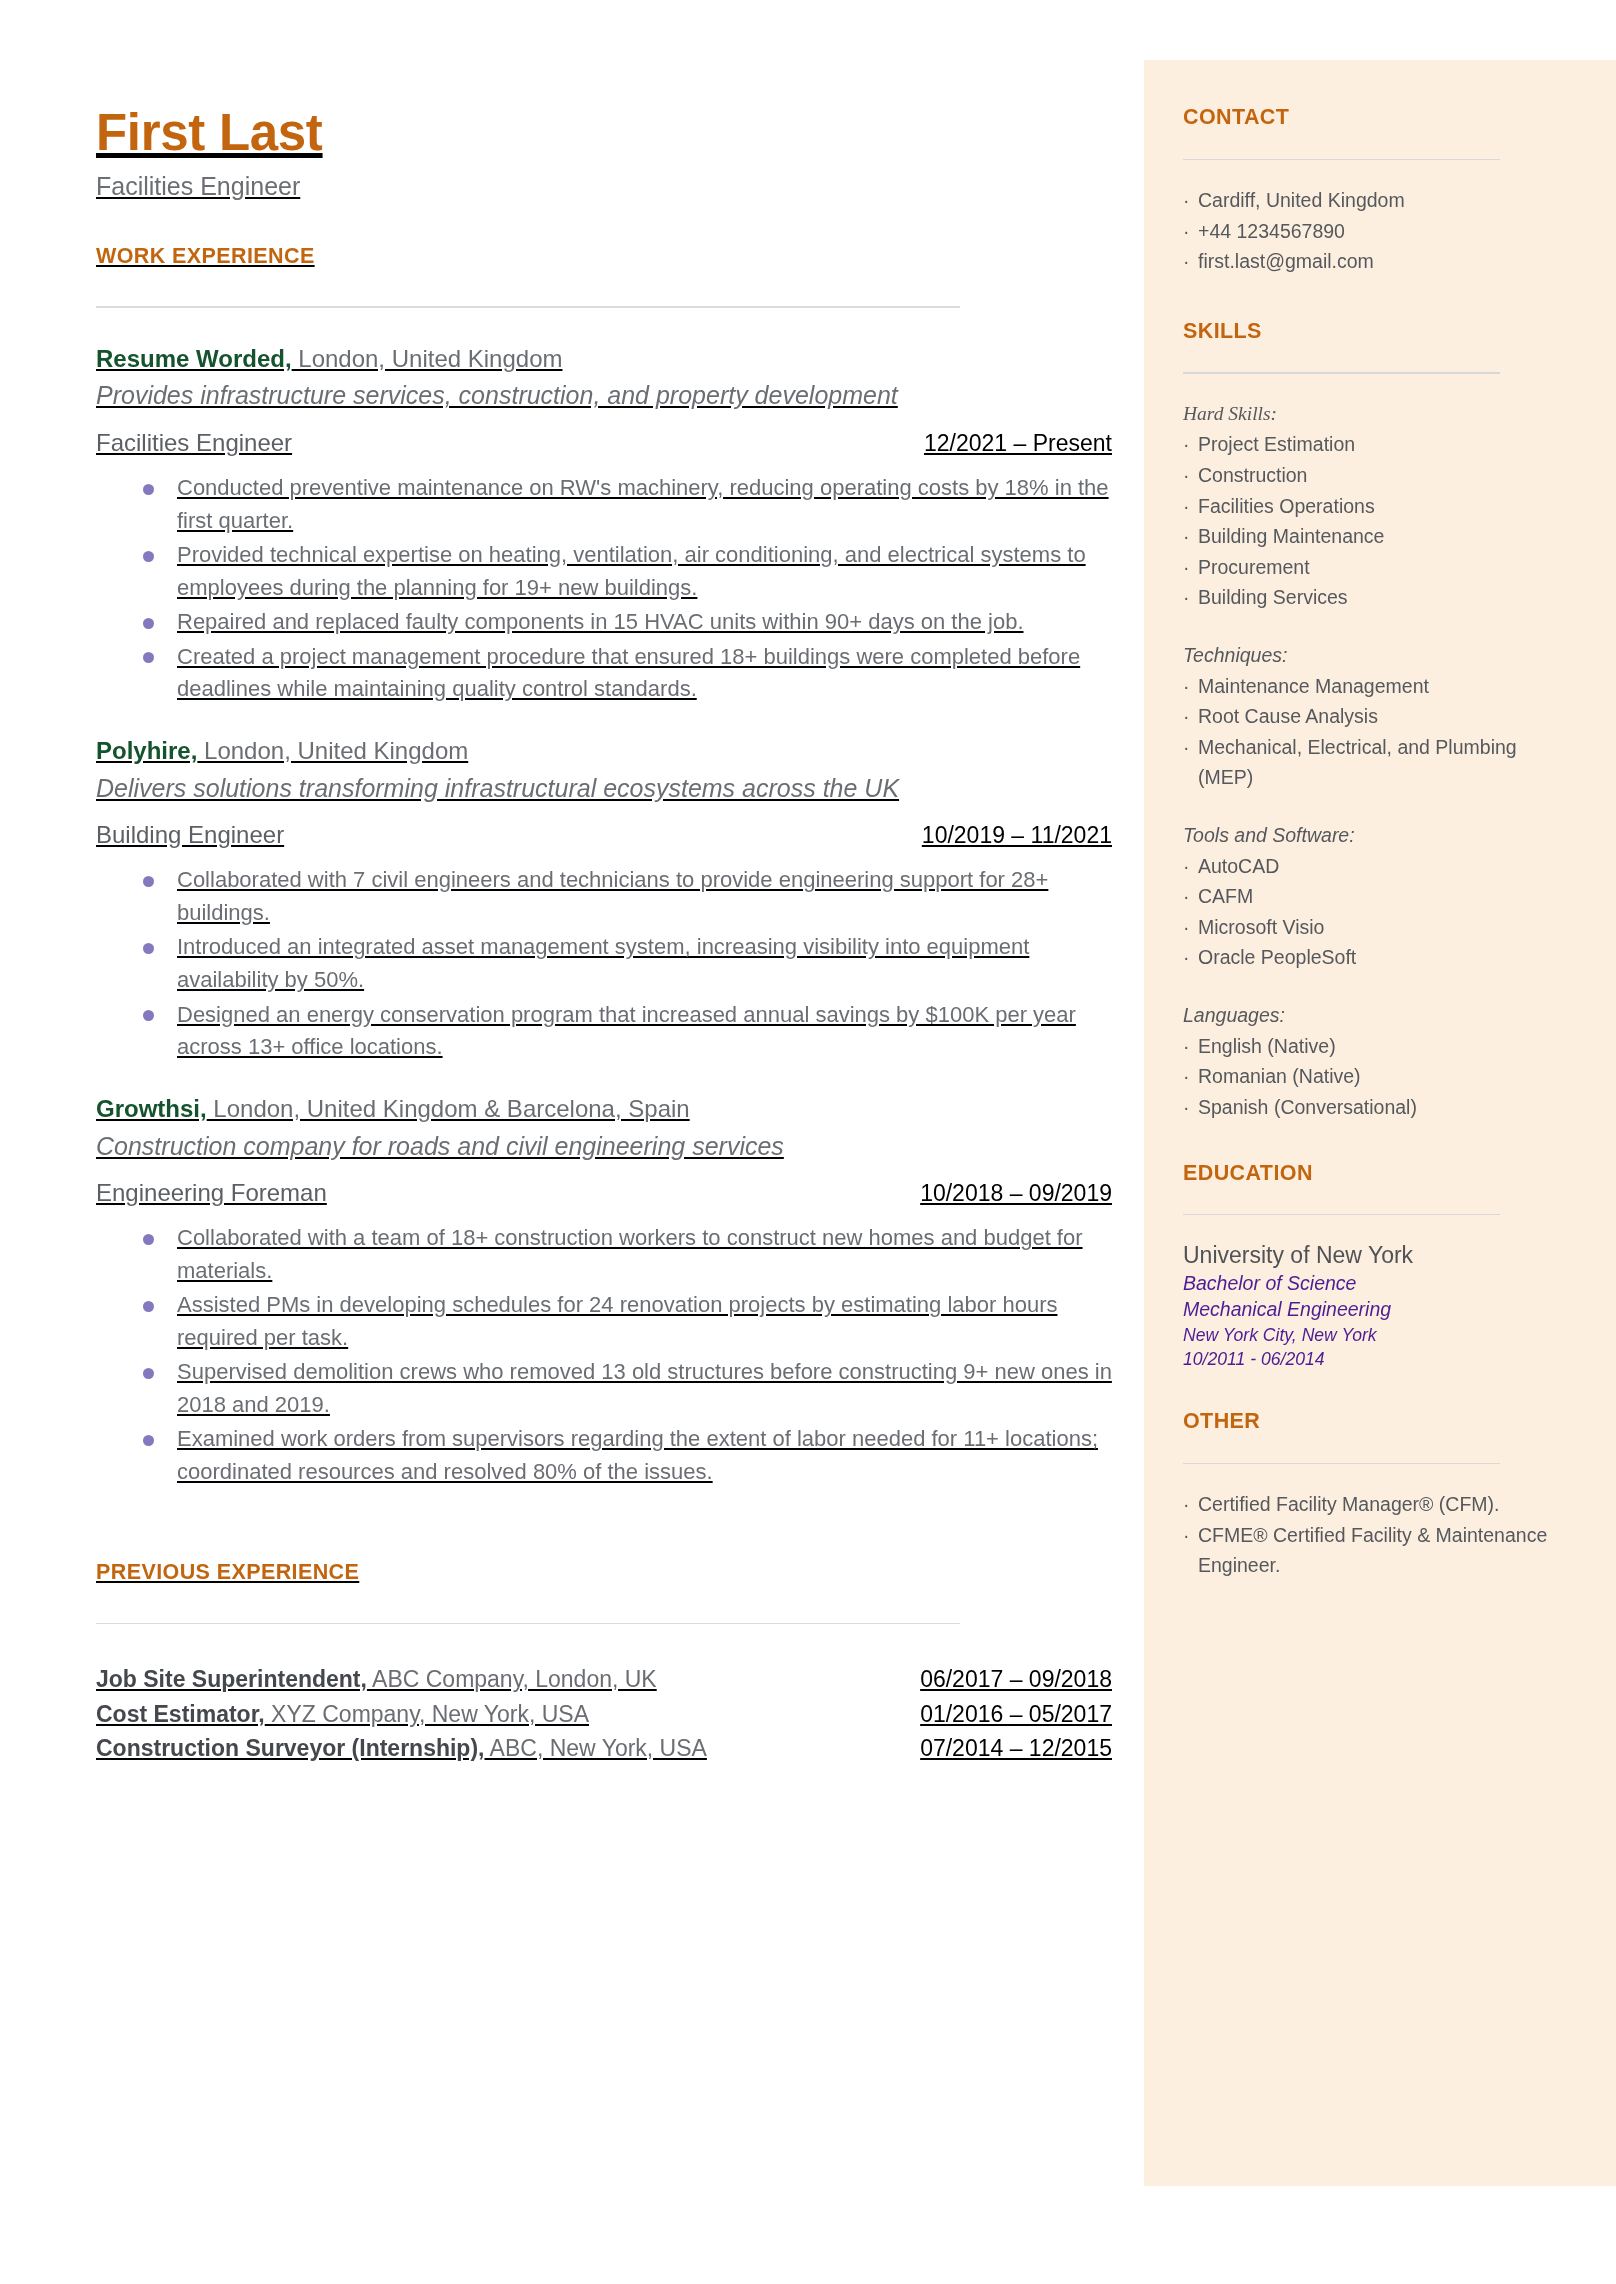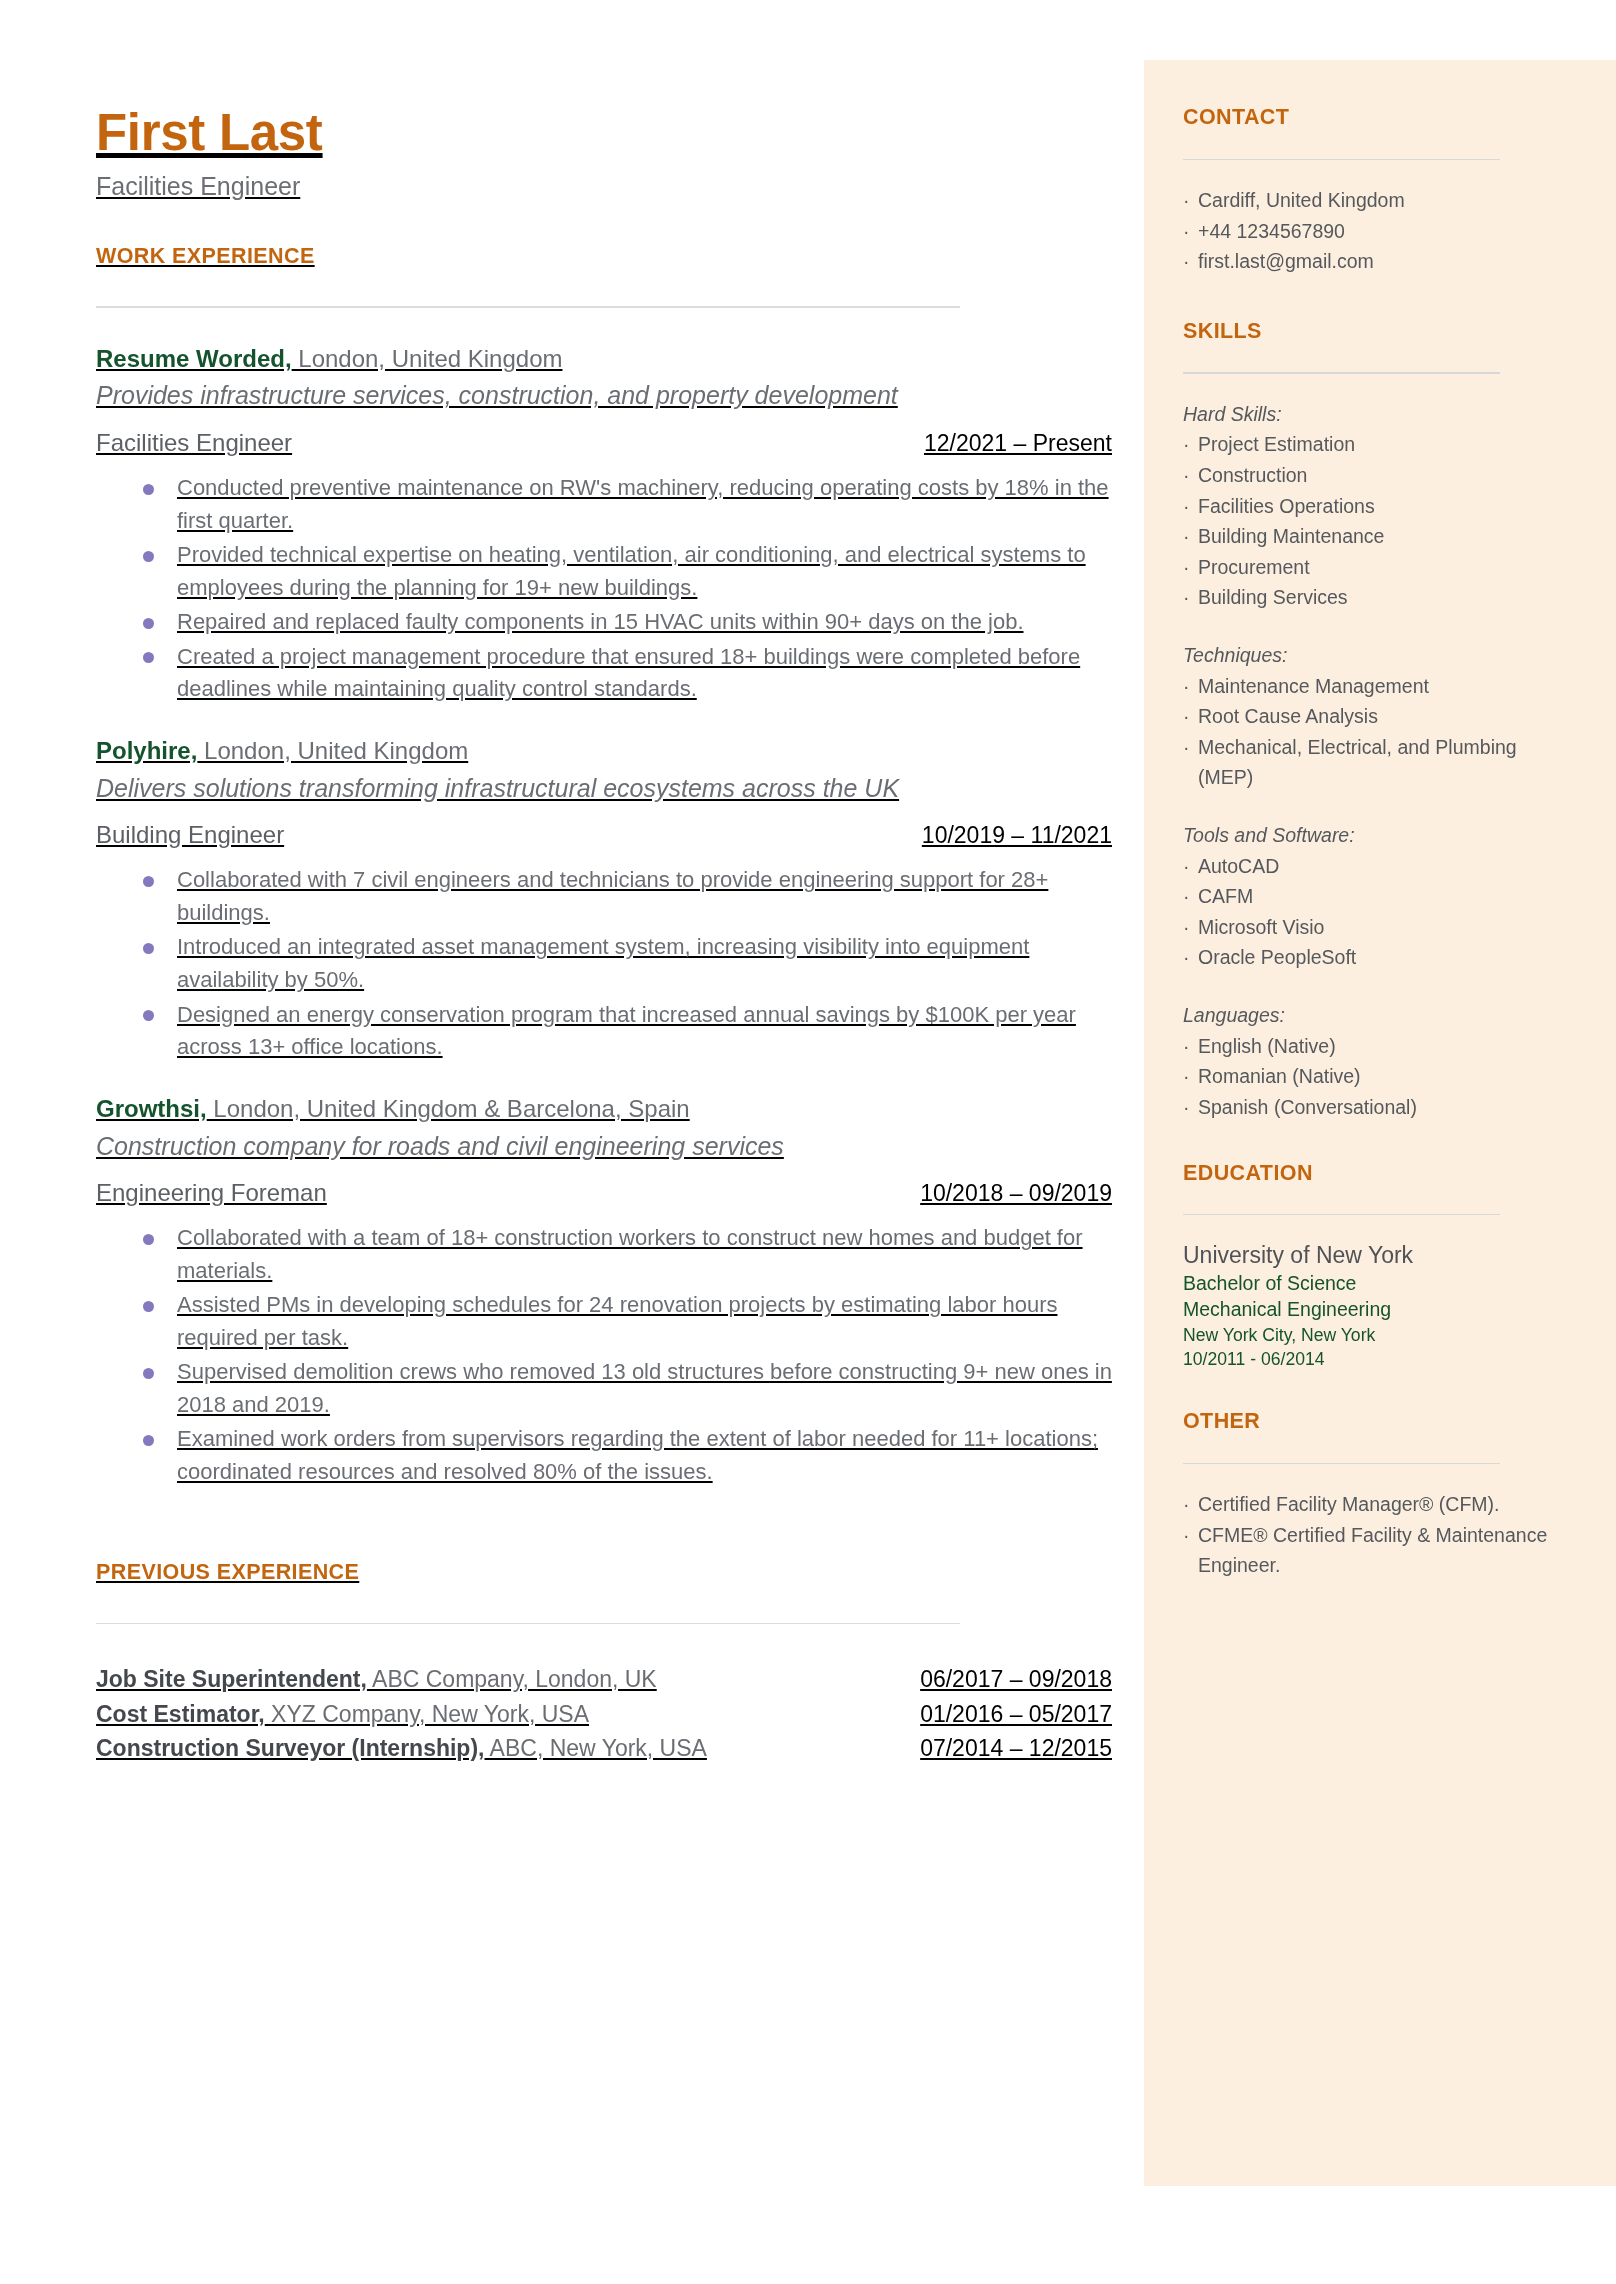--- a/index.html
+++ b/index.html
@@ -62,30 +62,31 @@
     margin-right: 8.5px;
   }
   .side-li .txt { flex: 1 1 auto; }
   .side-group-label {
     color: #55585C;
     font-size: 19.5px;
     font-style: italic;
     line-height: 1.57;
     margin-top: 27px;
   }
-  .side-group-label.first { margin-top: 4px; }
+  .side-group-label.first { margin-top: 4px; font-family: Liberation Serif, serif; }
   .edu-school {
     color: #4F5256;
     font-size: 23px;
     line-height: 1.33;
   }
   .edu-line {
-    color: #14532d;
+    color: #4c1d95;
     font-size: 19.5px;
     line-height: 1.33;
+    font-style: italic;
   }
   .edu-line.small {
     font-size: 17.6px;
     line-height: 1.40;
   }
   .side-section { margin-top: 43px; }
 
   
   #main {
     position: absolute;

